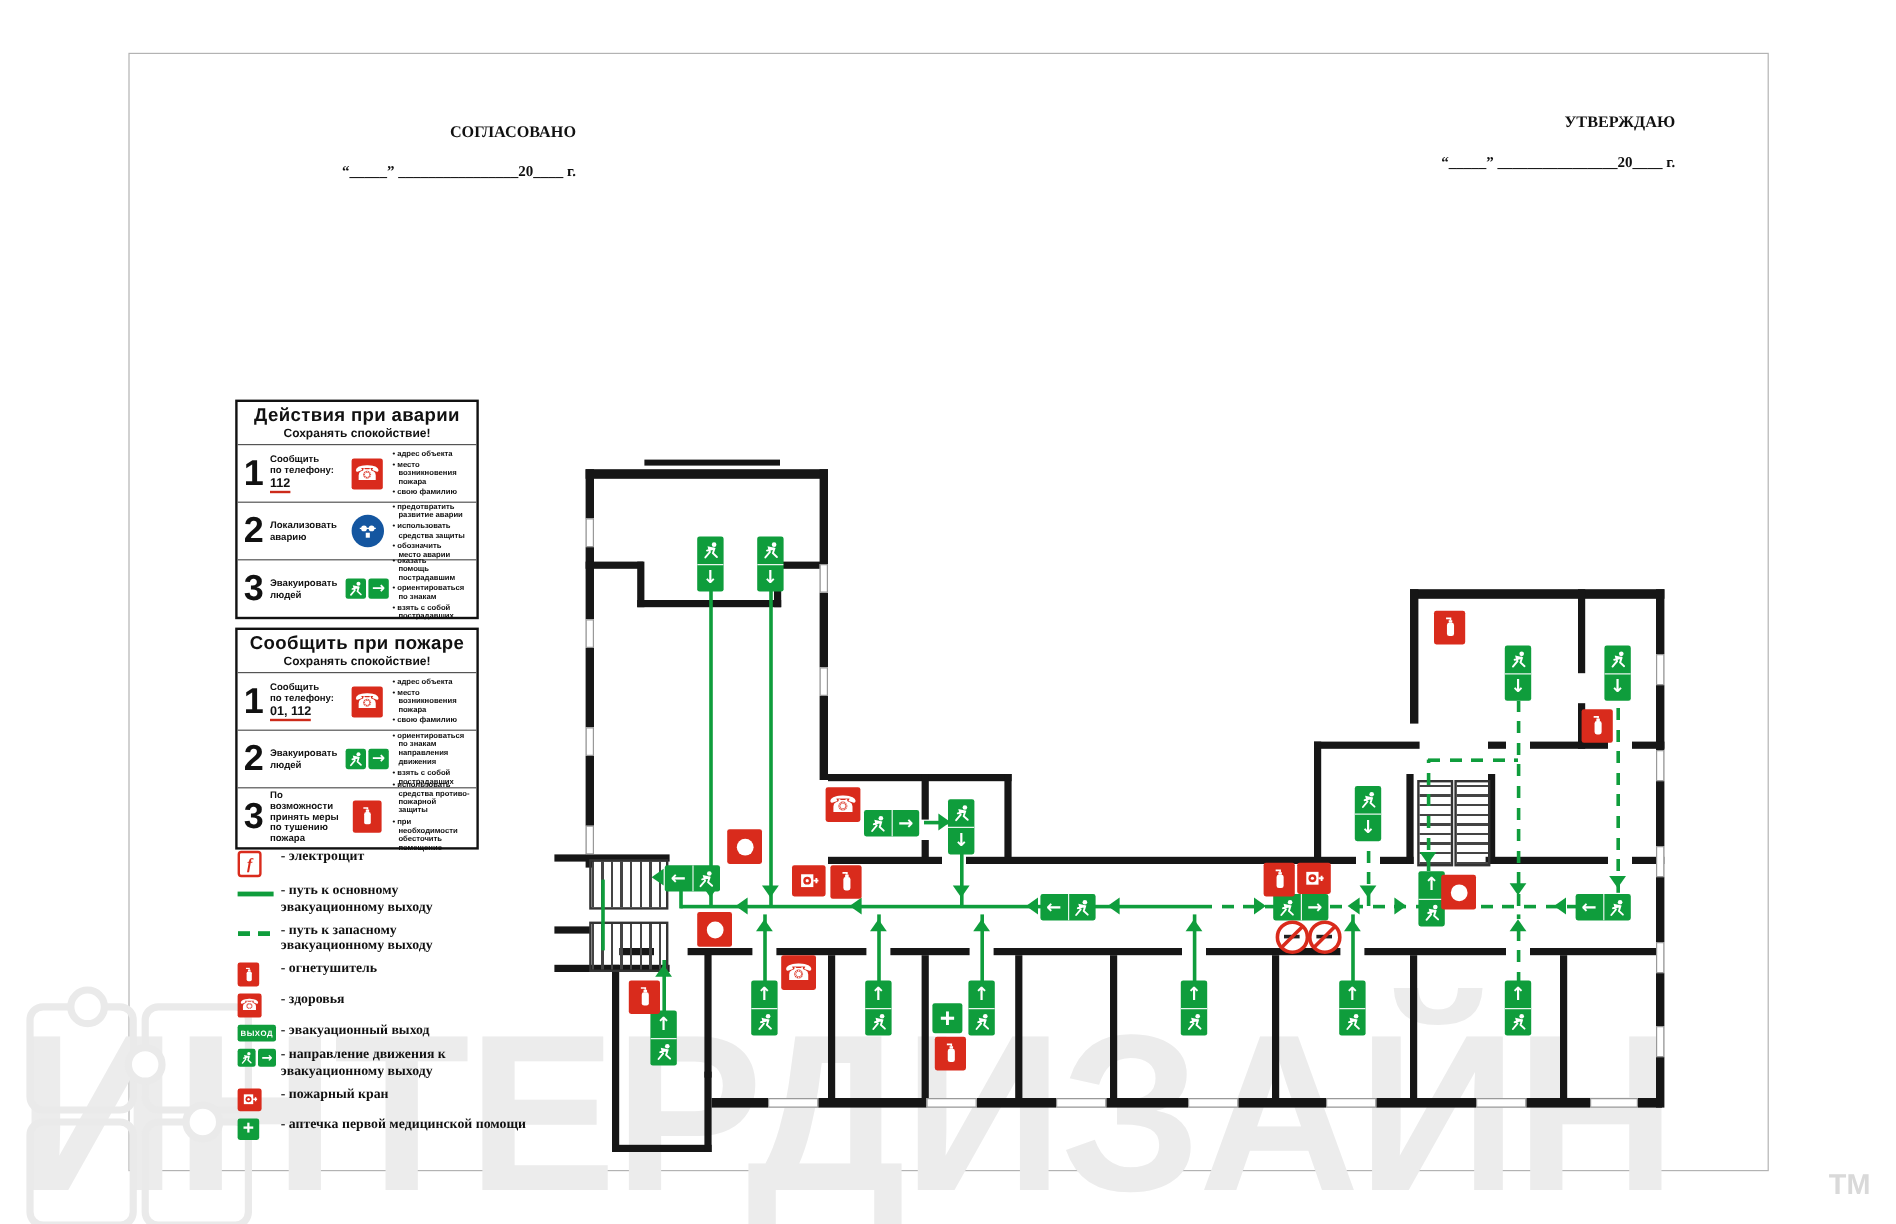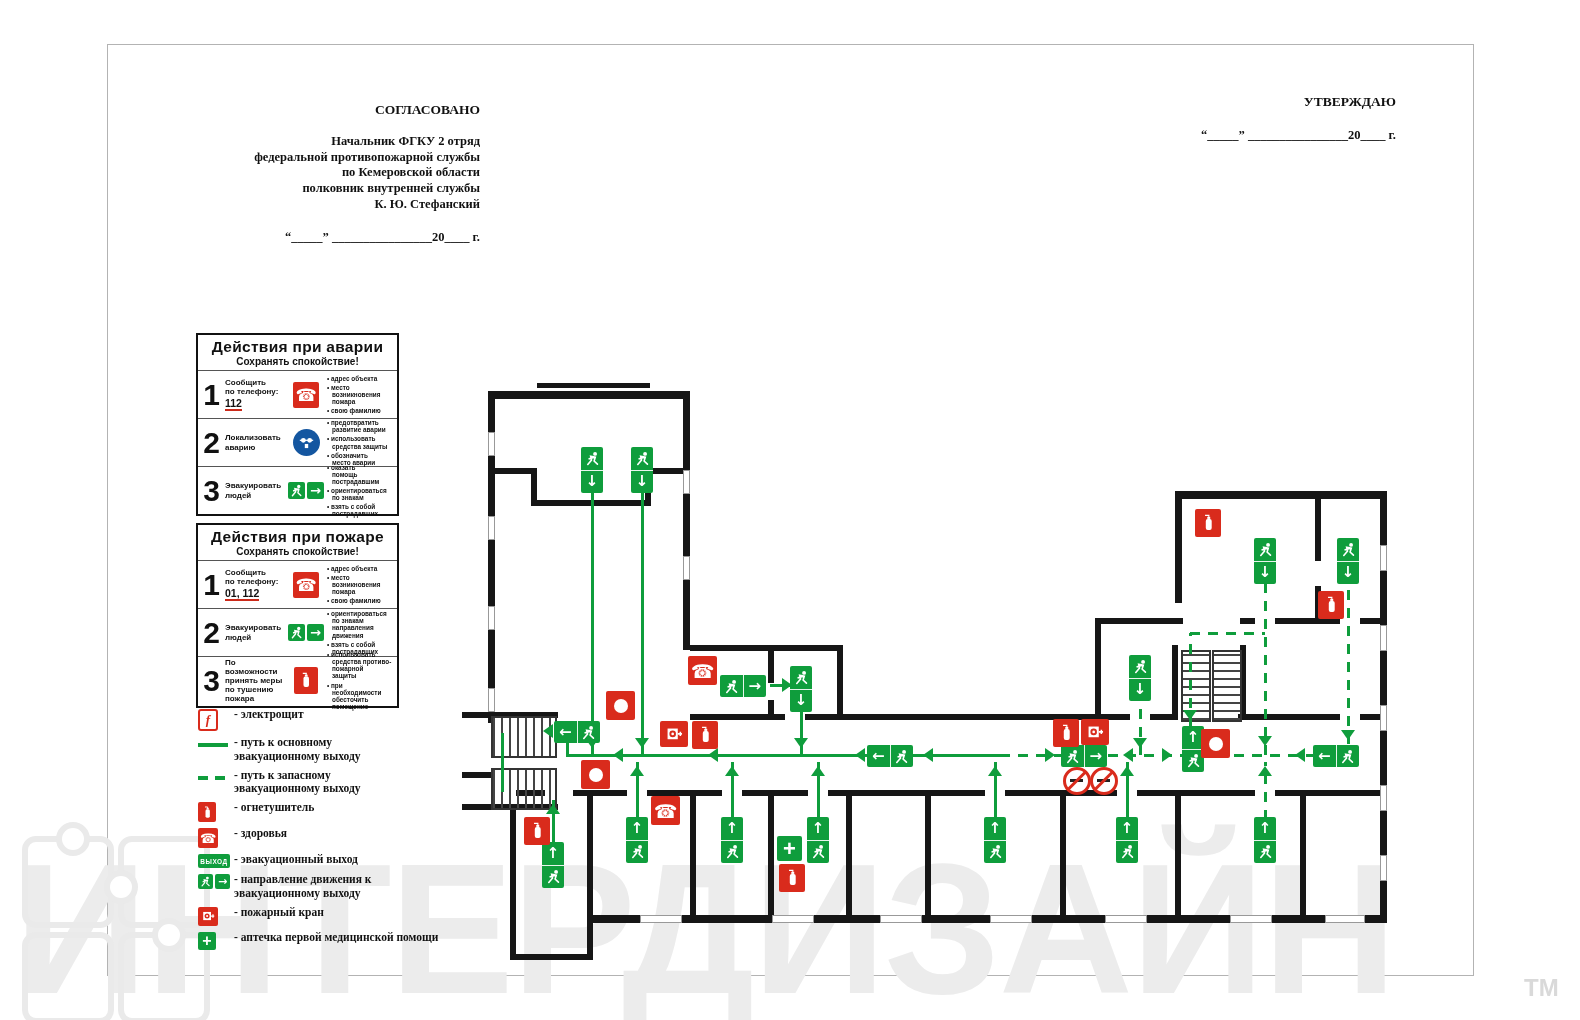--- a/index.html
+++ b/index.html
@@ -54,25 +54,20 @@
     <div class="puz" style="left:0;top:96px;"></div>
     <div class="puz" style="left:96px;top:96px;"></div>
     <div class="knob" style="left:34px;top:-14px;"></div>
     <div class="knob" style="left:130px;top:82px;"></div>
     <div class="knob" style="left:82px;top:34px;"></div>
   </div>
 
   <div class="layer" style="width:1580px;height:1020px;">
     <div class="hdr hdr-small" style="left:196px;top:86px;width:284px;">
       <div style="font-size:13.5px;">СОГЛАСОВАНО</div>
-      <div>Начальник ФГКУ 2 отряд
-федеральной противопожарной службы
-по Кемеровской области
-полковник внутренней службы
-К. Ю. Стефанский</div>
       <div class="dateline">“_____” ________________20____ г.</div>
     </div>
 
 
     <div class="hdr hdr-small" style="left:1100px;top:78px;width:296px;">
       <div style="font-size:13.5px;">УТВЕРЖДАЮ</div>
       <div class="dateline">“_____” ________________20____ г.</div>
     </div>
 
     <div id="ibox0" class="ibox" style="left:196px;top:333px;width:199px;height:179px;">
@@ -140,21 +135,21 @@
 помощь
 пострадавшим</div>
             <div class="bul" style="">• ориентироваться
 по знакам</div>
             <div class="bul" style="">• взять с собой
 пострадавших</div>
           </div>
         </div>
       </div>
     <div id="ibox1" class="ibox" style="left:196px;top:523px;width:199px;height:181px;">
-        <div class="bt" style="">Действия при пожаре</div>
+        <div class="bt" style="">Сообщить при пожаре</div>
         <div class="bs" style="">Сохранять спокойствие!</div>
         <div class="irow" style="height: 47px;">
           <div class="num" style="">1</div>
           <div class="lab" style="">Сообщить
 по телефону:<br><span class="ph">01, 112</span></div>
           <div class="ico" style="">
             <div style="width: 26px; height: 26px; background: rgb(217, 43, 28); border-radius: 2px; display: flex; align-items: center; justify-content: center;">
               <span style="color:#fff;font-size:17px;font-family:'DejaVu Sans',sans-serif;">☎</span>
             </div>
           </div>

